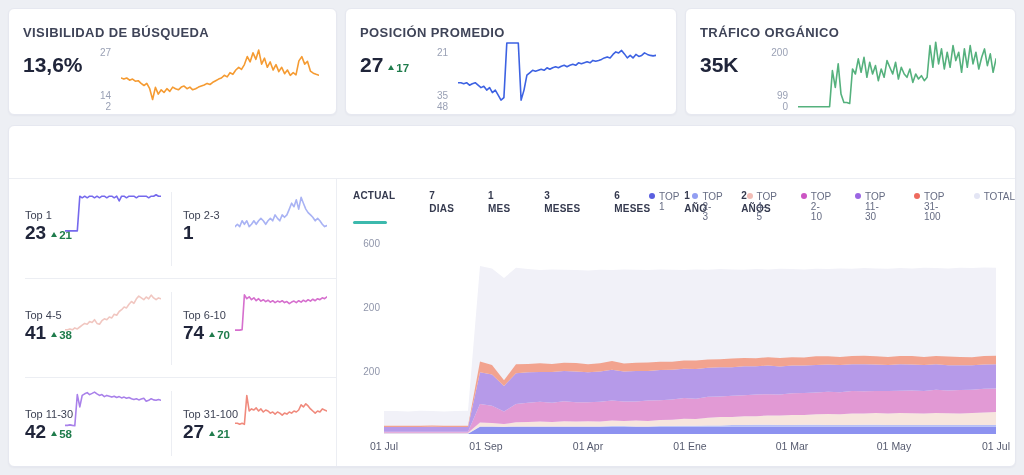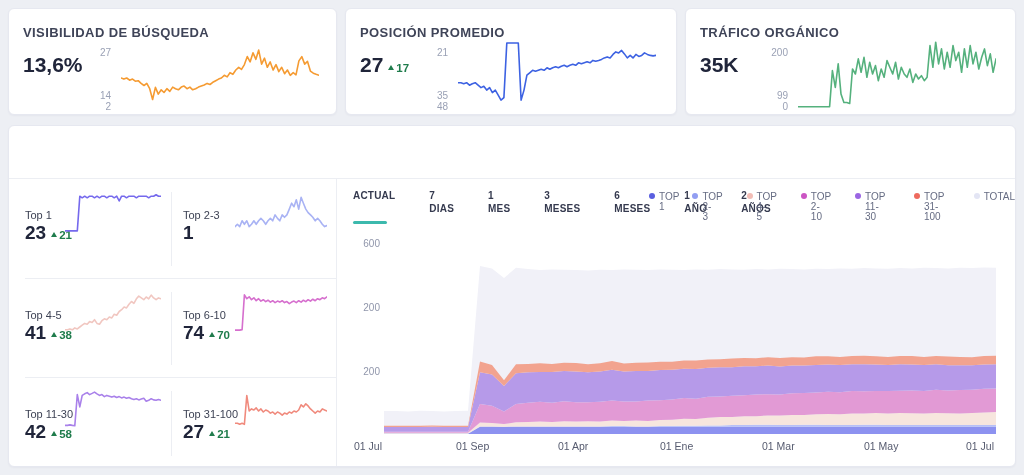--- a/index.html
+++ b/index.html
@@ -48,21 +48,21 @@
   .tab span{display:block;font-size:10px;font-weight:700;letter-spacing:.2px;color:#353a4f;line-height:11px}
   .tab .l2{margin-top:2px}
   .tab .underline{position:absolute;left:0;top:31px;width:34px;height:3px;border-radius:2px;background:var(--underline)}
   .legend{position:absolute;left:640px;top:66px;display:flex;gap:13px;align-items:flex-start}
   .li{display:flex;gap:4px;cursor:pointer}
   .li .dot{width:6px;height:6px;border-radius:50%;margin-top:1px;flex:none}
   .li .ll span{display:block;font-size:10px;line-height:10px;color:#666c83}
   .ylab{position:absolute;left:341px;width:30px;text-align:right;font-size:10px;color:#9096ab}
   .y0{top:112px}.y1{top:176px}.y2{top:240px}
   .plot{position:absolute;left:375px;top:117px;width:612px;height:191px}
-  .xlab{position:absolute;top:314px;width:60px;text-align:left;font-size:10.5px;color:var(--txt-x)}
+  .xlab{position:absolute;top:314px;width:60px;text-align:center;font-size:10.5px;color:var(--txt-x)}
   .x0{left:345px}.x1{left:447px}.x2{left:549px}.x3{left:651px}.x4{left:753px}.x5{left:855px}.x6{left:957px}
 </style>
 </head>
 <body>
 
 <div class="card kpi1">
   <div class="kpi-title">VISIBILIDAD DE BÚSQUEDA</div>
   <div class="kpi-value">13,6%</div>
   <span class="ax a0">27</span>
   <span class="ax a1">14</span>

